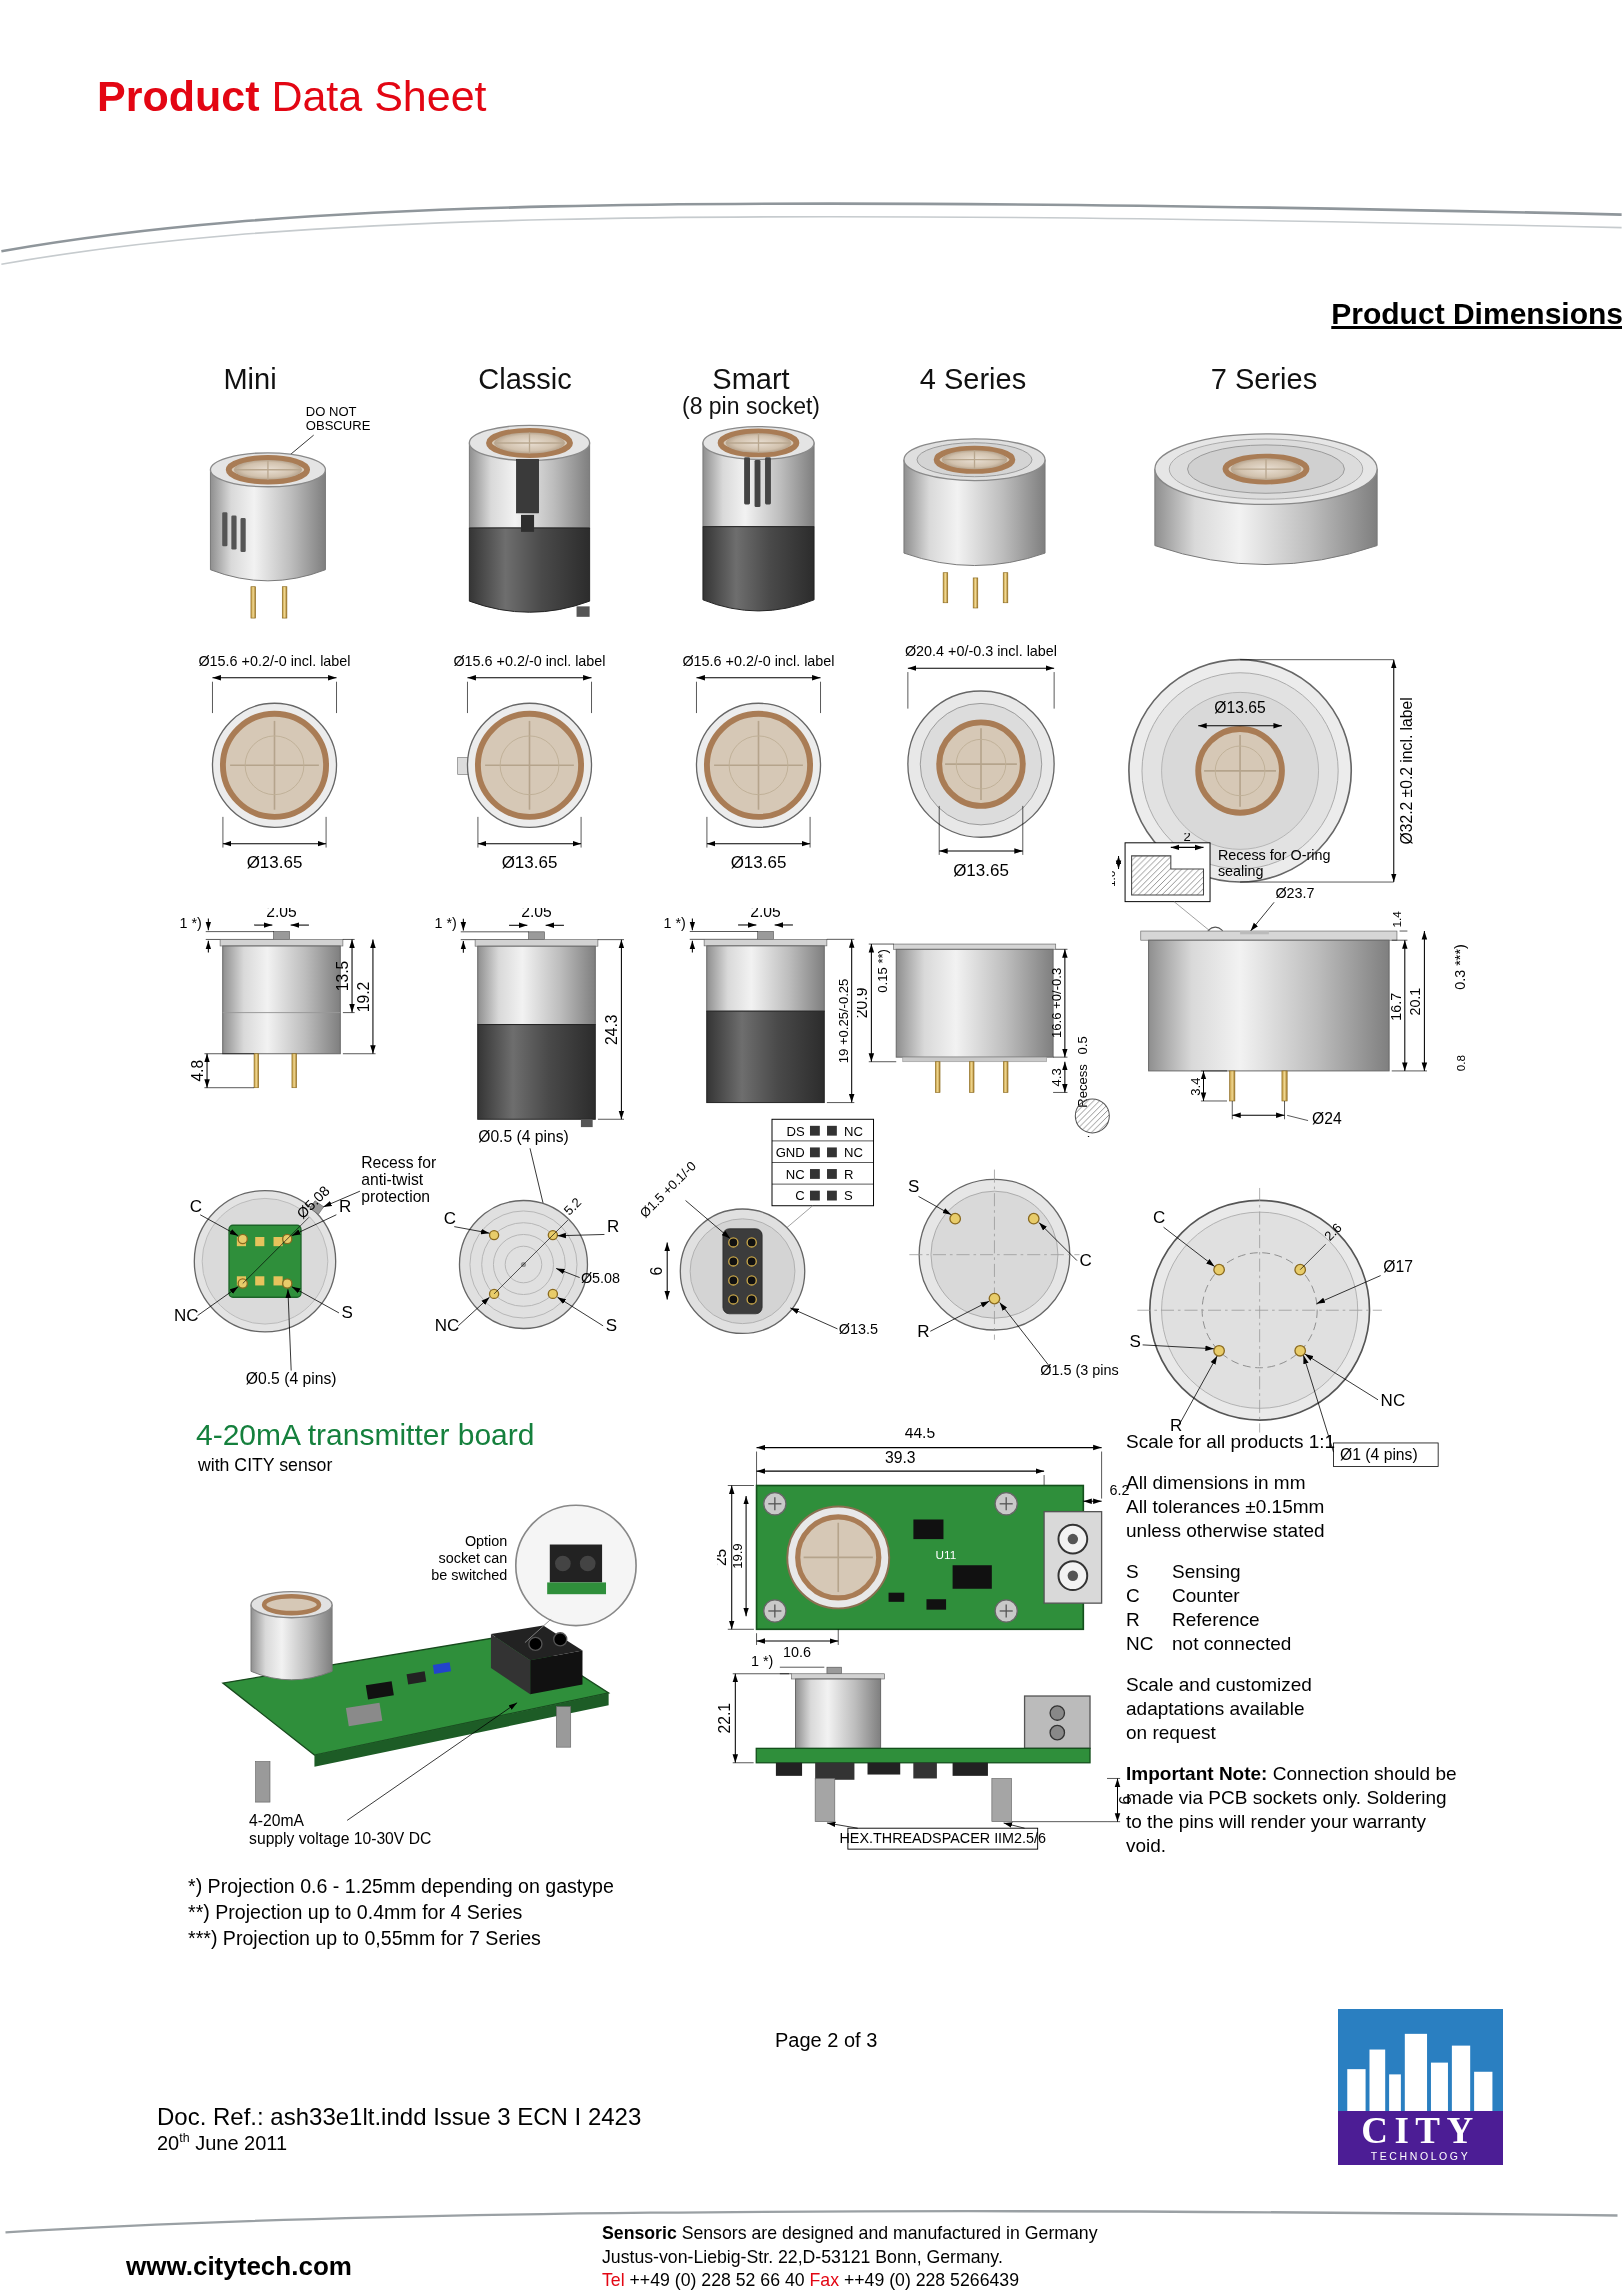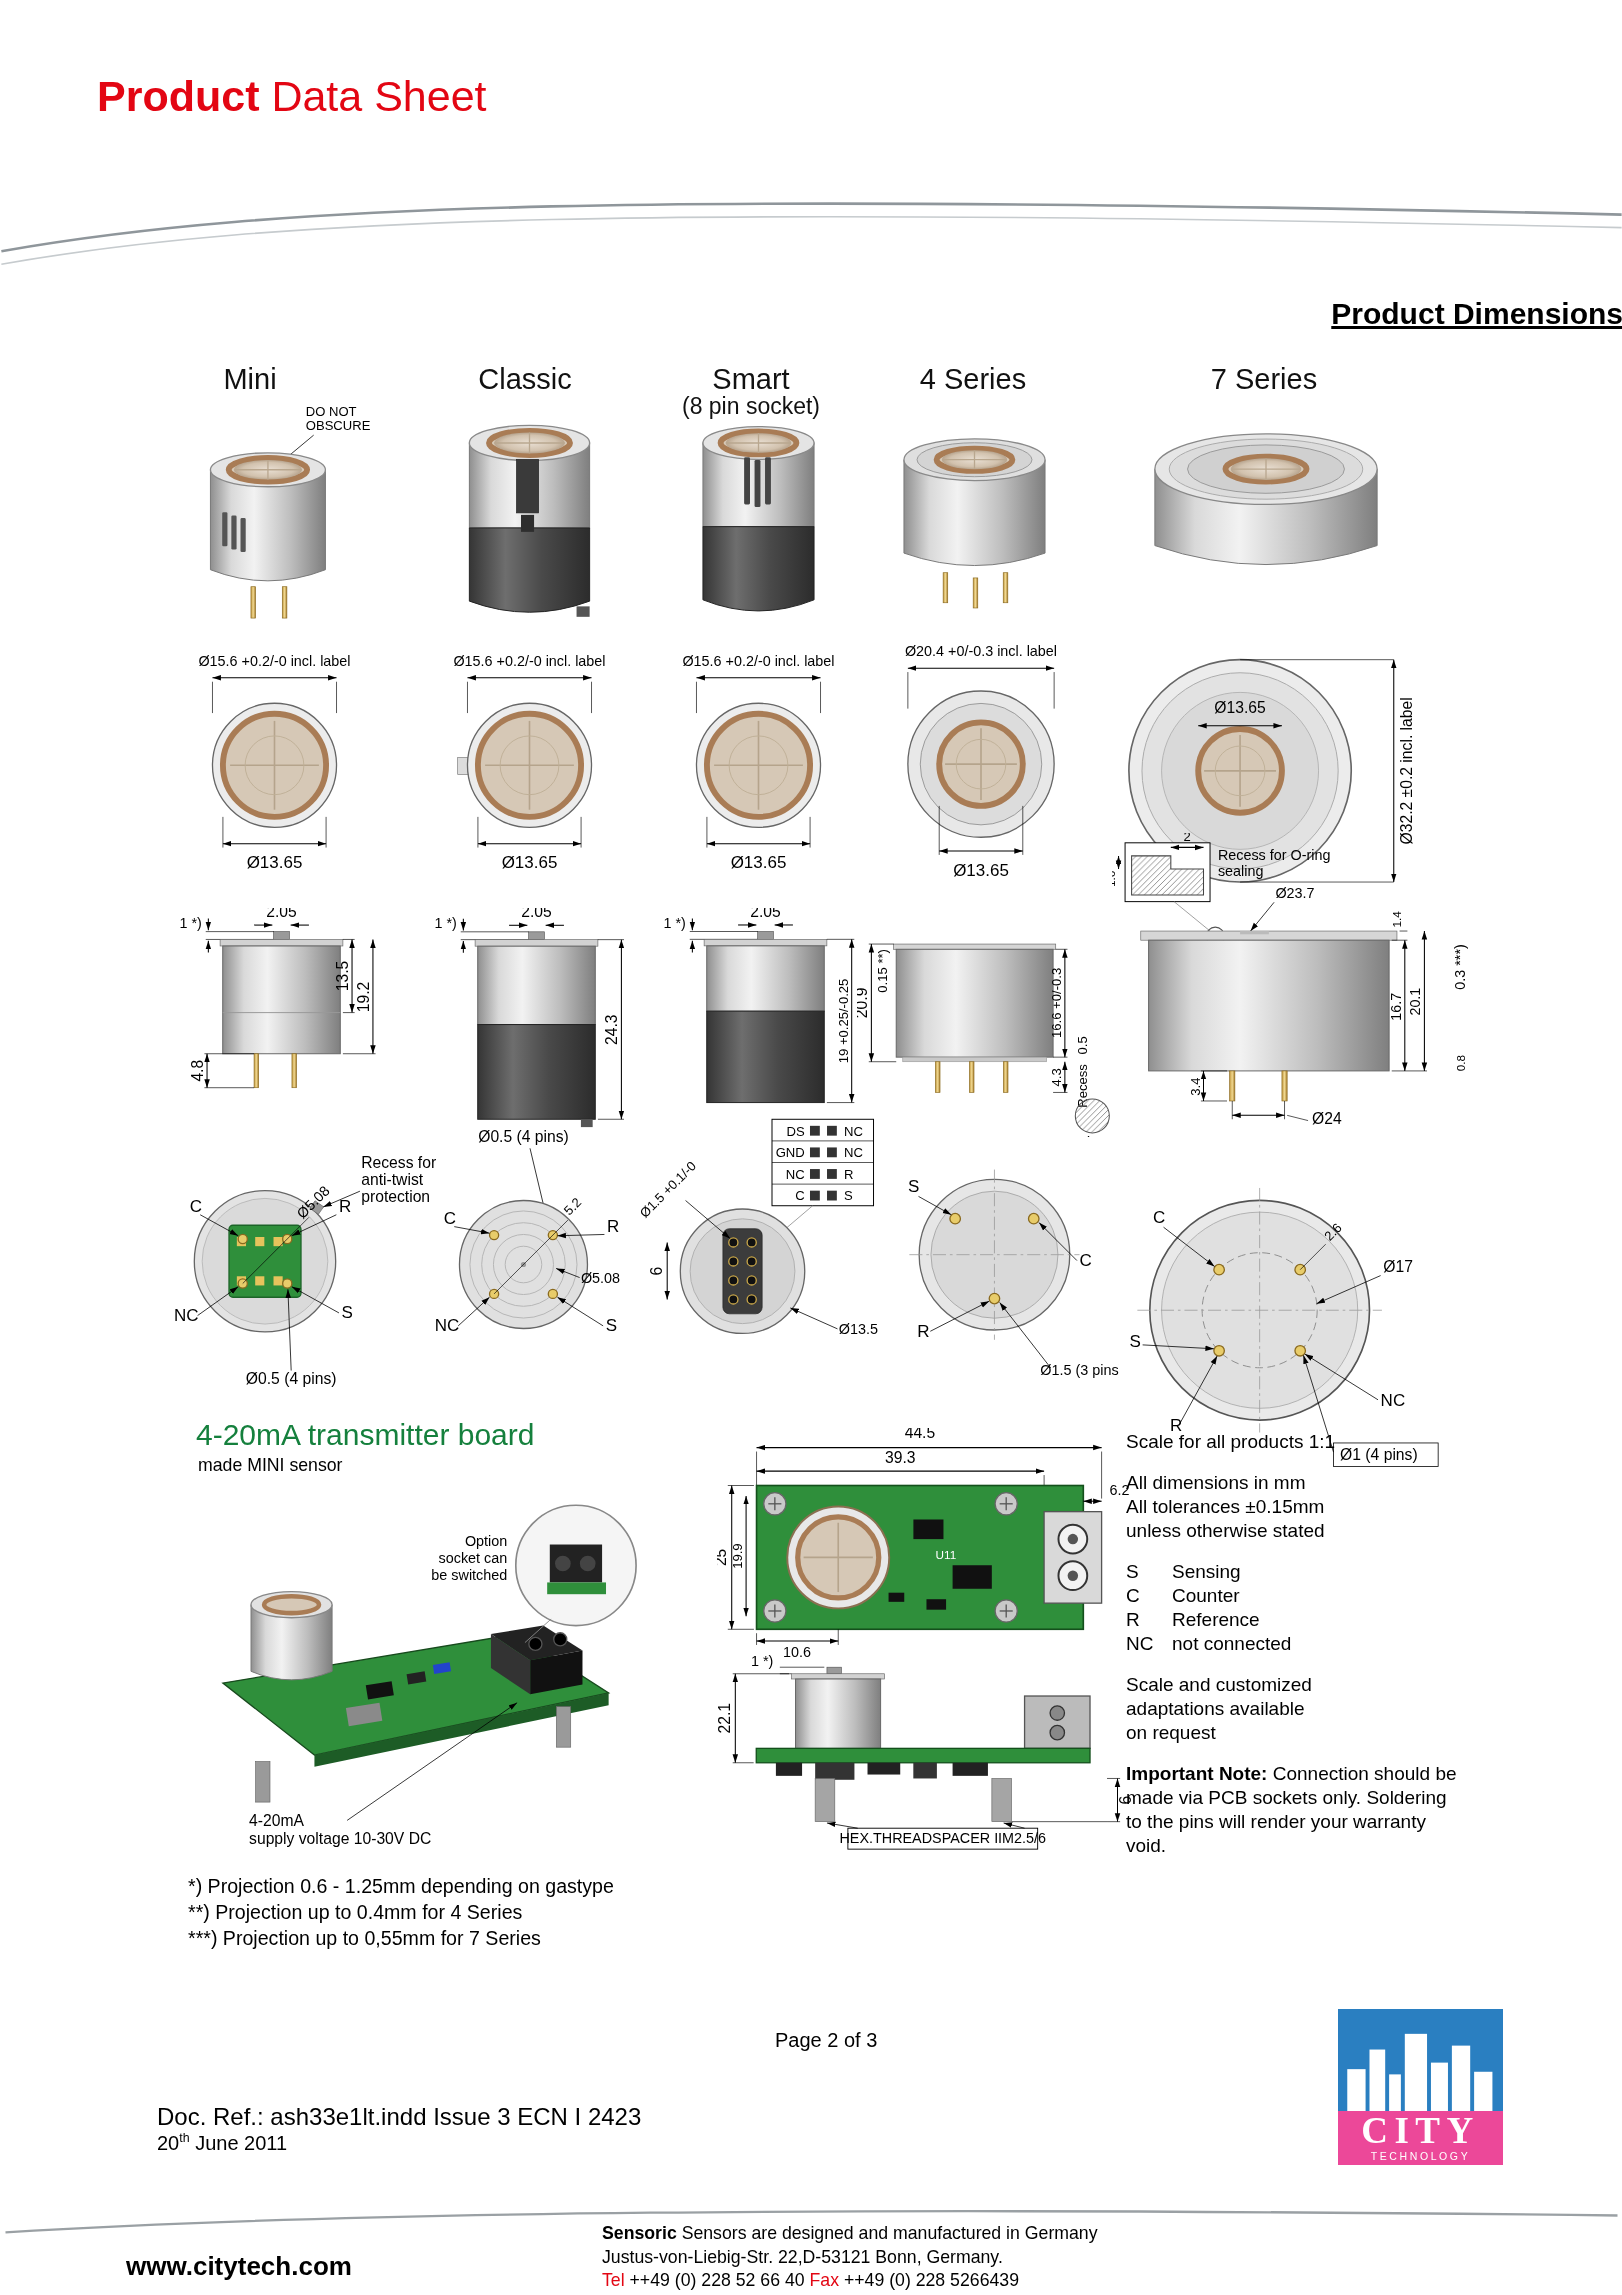--- a/index.html
+++ b/index.html
@@ -34,21 +34,21 @@
   .imp b{font-weight:700;}
   
   .fnotes{position:absolute;left:188px;top:1829px;font-size:19.6px;line-height:26px;}
   
   .docref{position:absolute;left:157px;top:2059px;font-size:24px;}
   .pageno{position:absolute;left:775px;top:1985px;font-size:20px;}
   .docdate{position:absolute;left:157px;top:2087px;font-size:20px;}
   .docdate sup{font-size:12.4px;}
   .logo{position:absolute;left:1338px;top:1965px;width:165px;}
   .logo .blue{height:102px;background:#2a7fc1;position:relative;}
-  .logo .red{height:54px;background:#ec4899;display:flex;flex-direction:column;align-items:center;justify-content:center;}
+  .logo .red{height:54px;background:#4c1d95;display:flex;flex-direction:column;align-items:center;justify-content:center;}
   .logo .city{color:#fff;font-family:"Liberation Serif",serif;font-weight:700;font-size:37px;letter-spacing:6.5px;line-height:34px;}
   .logo .tech{color:#fff;font-size:10.5px;letter-spacing:2.6px;margin-top:1.3px;}
   .addr{position:absolute;left:602px;top:2178px;font-size:17.7px;line-height:23.6px;}
   .addr .red{color:#e30613;}
   .site{position:absolute;left:126px;top:2207px;font-size:26px;font-weight:700;}
 </style>
 </head>
 <body>
 
 <div class="page">
@@ -526,21 +526,21 @@
     <text x="98" y="430" class="t26">R</text>
     <line x1="112" y1="420" x2="170" y2="315" class="ldr"></line>
     <text x="420" y="392" class="t26">NC</text>
     <line x1="416" y1="382" x2="304" y2="312" class="ldr"></line>
     <rect x="348" y="448" width="160" height="36" fill="#fff" stroke="#000" stroke-width="1.2"></rect>
     <text x="358" y="474" class="t24">Ø1 (4 pins)</text>
     <line x1="348" y1="462" x2="302" y2="314" class="ldr"></line>
   </svg>
 
   <div class="txtitle">4-20mA transmitter board</div>
-  <div class="txsub">made MINI sensor</div>
+  <div class="txsub">with CITY sensor</div>
 
   <svg class="abs" style="left:151px;top:1423px" width="523" height="393" viewBox="0 0 800 600">
     <polygon points="110,330 560,255 700,345 250,440" fill="#2f8f3b" stroke="#174a1d" stroke-width="2"></polygon>
     <polygon points="250,440 700,345 700,364 250,458" fill="#1d5c26"></polygon>
     <rect x="160" y="450" width="22" height="62" fill="#9a9a9a" stroke="#666"></rect>
     <rect x="620" y="366" width="22" height="62" fill="#9a9a9a" stroke="#666"></rect>
     <path d="M153,210 L153,312 Q215,338 277,312 L277,210" fill="url(#gMetal)" stroke="#777" stroke-width="1.5"></path>
     <ellipse cx="215" cy="210" rx="62" ry="20" fill="#e2e2e2" stroke="#888" stroke-width="2"></ellipse>
     <ellipse cx="215" cy="210" rx="42" ry="13" fill="#d6c8b6" stroke="#a97c55" stroke-width="7"></ellipse>
     <polygon points="520,255 600,242 660,280 580,295" fill="#222"></polygon>

